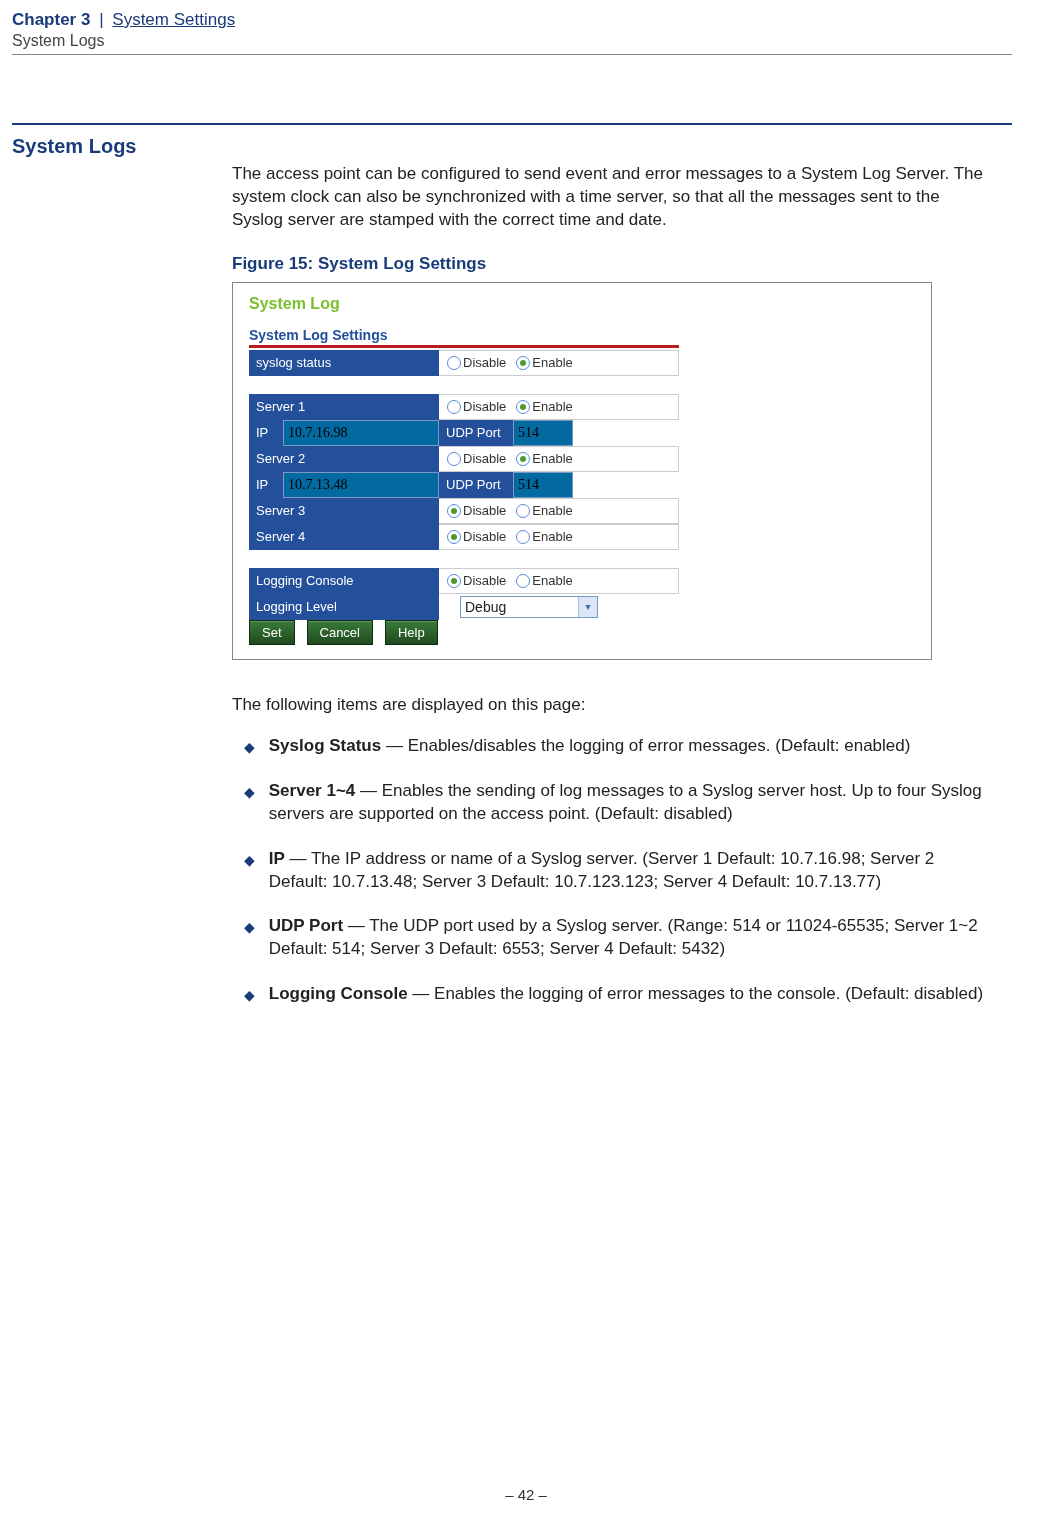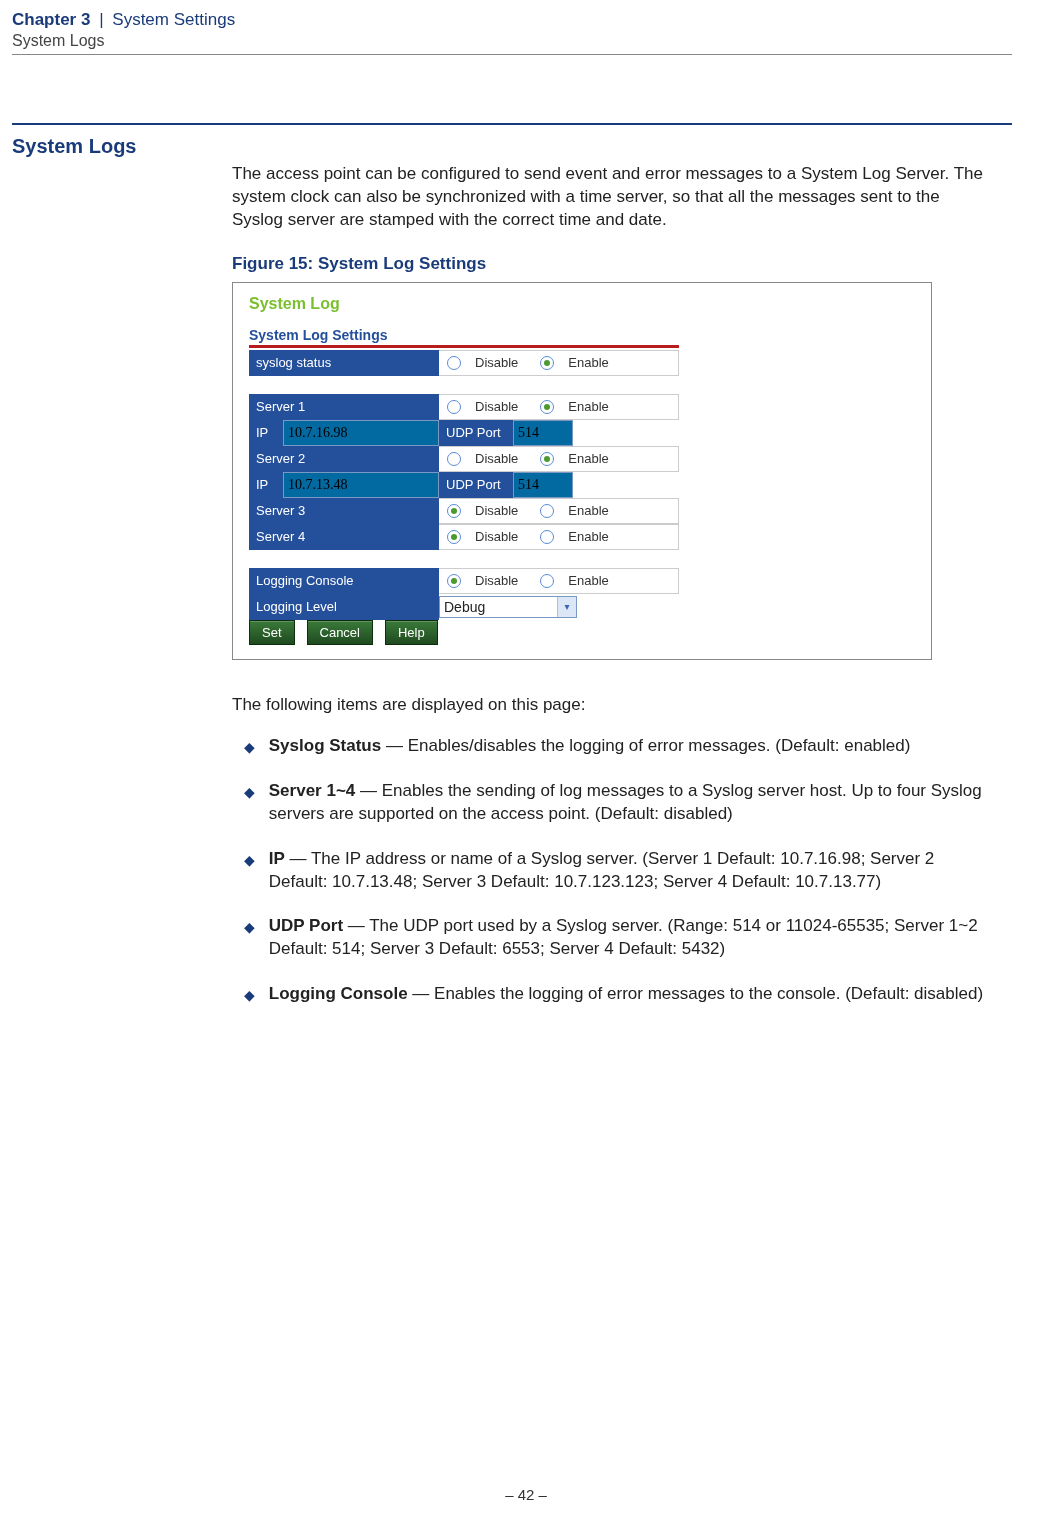--- a/index.html
+++ b/index.html
@@ -25,20 +25,21 @@
     color: #1a3b7a;
     font-weight: 700;
   }
   .header-line1 .sep {
     color: #1a3b7a;
     padding: 0 4px;
   }
   .header-line1 .section {
     color: #1a3b7a;
     font-weight: 400;
+    text-decoration: underline;
   }
   .header-line2 {
     color: #444;
     font-size: 16px;
     margin-top: 2px;
   }
   .header-rule {
     margin-top: 4px;
     border-top: 1px solid #888;
   }
@@ -120,21 +121,21 @@
     padding: 2px 4px;
     border: 1px solid #7a99c2;
     box-sizing: border-box;
     background: #0369a1;
   }
   .txtin-ip { width: 156px; }
   .txtin-port { width: 60px; }
   .radios {
     display: flex;
     align-items: center;
-    gap: 12px;
+    gap: 0;
     padding-left: 8px;
     font-size: 13px;
     color: #333;
     flex: 1;
     border: 1px solid #ccc;
     border-left: none;
     box-sizing: border-box;
   }
   .radio {
     width: 12px; height: 12px;
@@ -314,21 +315,21 @@
         <div class="radios">
           <span class="radio on"></span>
             <span class="rlabel">Disable</span>
           <span class="radio"></span>
             <span class="rlabel">Enable</span>
         </div>
       </div>
 
       <div class="formrow">
         <div class="lbl lbl-wide">Logging Level</div>
-        <div style="display:flex;align-items:center;padding-left:0;">
+        <div style="display:flex;align-items:center;padding-left:21px;">
           <div class="selwrap">
             <div class="selval">Debug</div>
             <div class="selbtn">▾</div>
           </div>
         </div>
       </div>
 
       <div class="btnrow">
         <div class="btn">Set</div>
         <div class="btn">Cancel</div>

